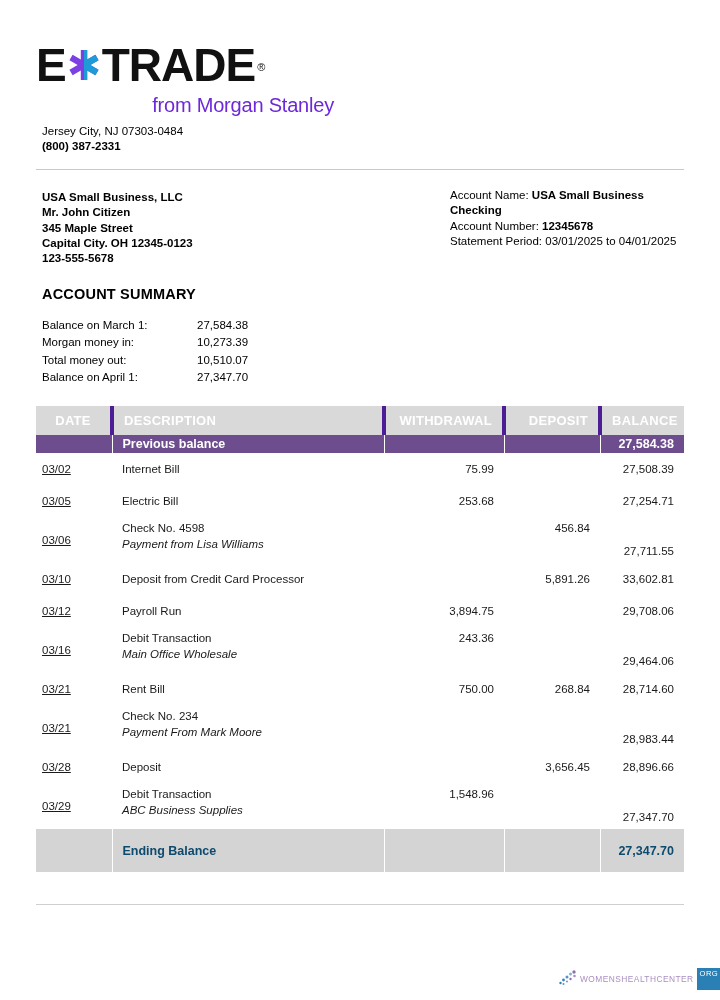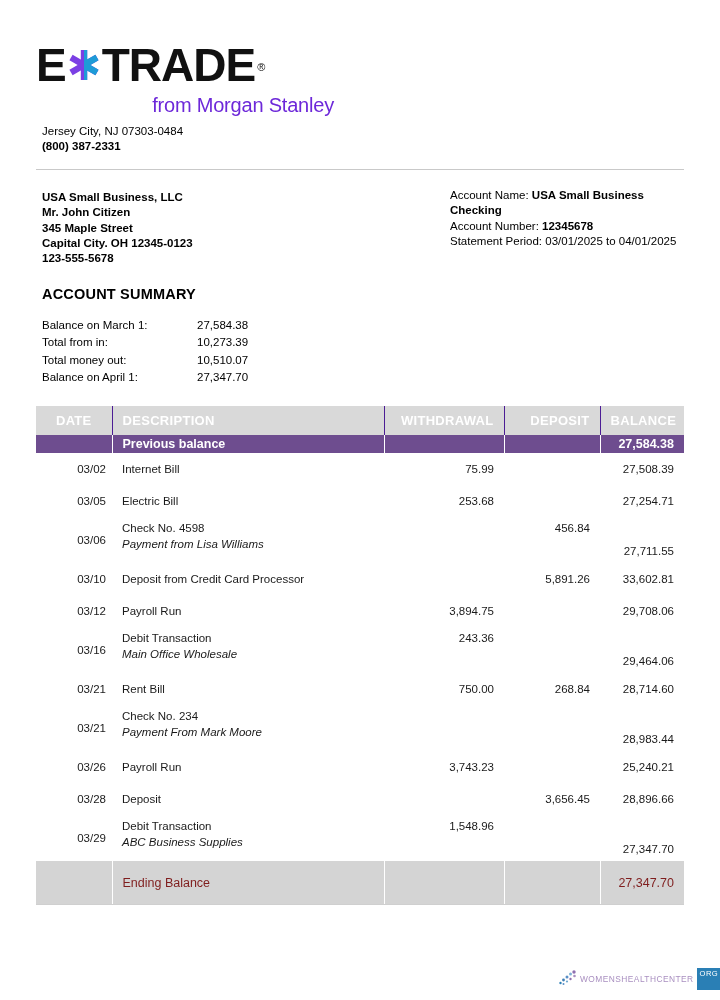--- a/index.html
+++ b/index.html
@@ -150,21 +150,21 @@
 
   .txn-table thead th {
     background: #d9d9d9;
     color: #ffffff;
     font-size: 13px;
     font-weight: bold;
     letter-spacing: 0.3px;
     height: 29px;
     padding: 0 10px;
     vertical-align: middle;
-    border-right: 1px solid #4c1d95;
+    border-right: 4px solid #4c1d95;
   }
   .txn-table thead th.th-date { text-align: center; padding: 0 6px; }
   .txn-table thead th.th-desc { text-align: left; }
   .txn-table thead th.th-num  { text-align: right; }
   .txn-table thead th.th-bal  { text-align: right; border-right: none; margin-left: 24px; }
 
   tr.row-prev td {
     background: #6e4d8f;
     color: #ffffff;
     font-weight: bold;
@@ -177,44 +177,45 @@
   tr.row-prev td.bal { text-align: right; border-right: none; }
   tr.row-prev td.date { border-right: 1px solid #ffffff; }
 
   tr.txn td {
     border-bottom: 1px solid #ffffff;
     padding: 0 10px;
     vertical-align: middle;
     color: #1a1a1a;
   }
   tr.txn td.date {
-    text-align: right;
+    text-align: left;
     padding: 0 6px;
+    text-decoration: underline;
   }
   tr.txn td.desc { text-align: left; }
   tr.txn td.num  { text-align: right; }
   tr.txn td.bal  { text-align: right; }
 
   tr.txn.single td { height: 31px; }
   tr.txn.double td { height: 40px; }
 
   tr.txn.double td.num, tr.txn.double td.desc { vertical-align: top; padding-top: 5px; }
   tr.txn.double td.bal { vertical-align: bottom; padding-bottom: 5px; }
   tr.txn.double td.date { vertical-align: middle; }
 
   .desc-sub {
     font-style: italic;
     display: block;
     margin-top: 4px;
   }
 
   tr.row-end td {
     background: #d4d4d4;
-    color: #7f1d1d;
-    font-weight: normal;
+    color: #0c4a6e;
+    font-weight: bold;
     font-size: 12.5px;
     height: 43px;
     padding: 0 10px;
     vertical-align: middle;
     border-right: 1px solid #ffffff;
   }
   tr.row-end td.bal { text-align: right; border-right: none; }
 
   .table-bottom-rule {
     position: absolute;
@@ -312,21 +313,21 @@
   </div>
 
   <div class="summary-title">ACCOUNT SUMMARY</div>
   <table class="summary-table">
     <tbody>
       <tr>
         <td>Balance on March 1:</td>
         <td class="val">27,584.38</td>
       </tr>
       <tr>
-        <td>Total from in:</td>
+        <td>Morgan money in:</td>
         <td class="val">10,273.39</td>
       </tr>
       <tr>
         <td>Total money out:</td>
         <td class="val">10,510.07</td>
       </tr>
       <tr>
         <td>Balance on April 1:</td>
         <td class="val">27,347.70</td>
       </tr>
@@ -407,27 +408,20 @@
           <td class="num">750.00</td>
           <td class="num">268.84</td>
           <td class="bal">28,714.60</td>
         </tr>
         <tr class="txn double">
           <td class="date">03/21</td>
           <td class="desc"><span>Check No. 234</span><span class="desc-sub">Payment From Mark Moore</span></td>
           <td class="num"></td>
           <td class="num"></td>
           <td class="bal">28,983.44</td>
-        </tr>
-        <tr class="txn single">
-          <td class="date">03/26</td>
-          <td class="desc"><span>Payroll Run</span></td>
-          <td class="num">3,743.23</td>
-          <td class="num"></td>
-          <td class="bal">25,240.21</td>
         </tr>
         <tr class="txn single">
           <td class="date">03/28</td>
           <td class="desc"><span>Deposit</span></td>
           <td class="num"></td>
           <td class="num">3,656.45</td>
           <td class="bal">28,896.66</td>
         </tr>
         <tr class="txn double">
           <td class="date">03/29</td>

